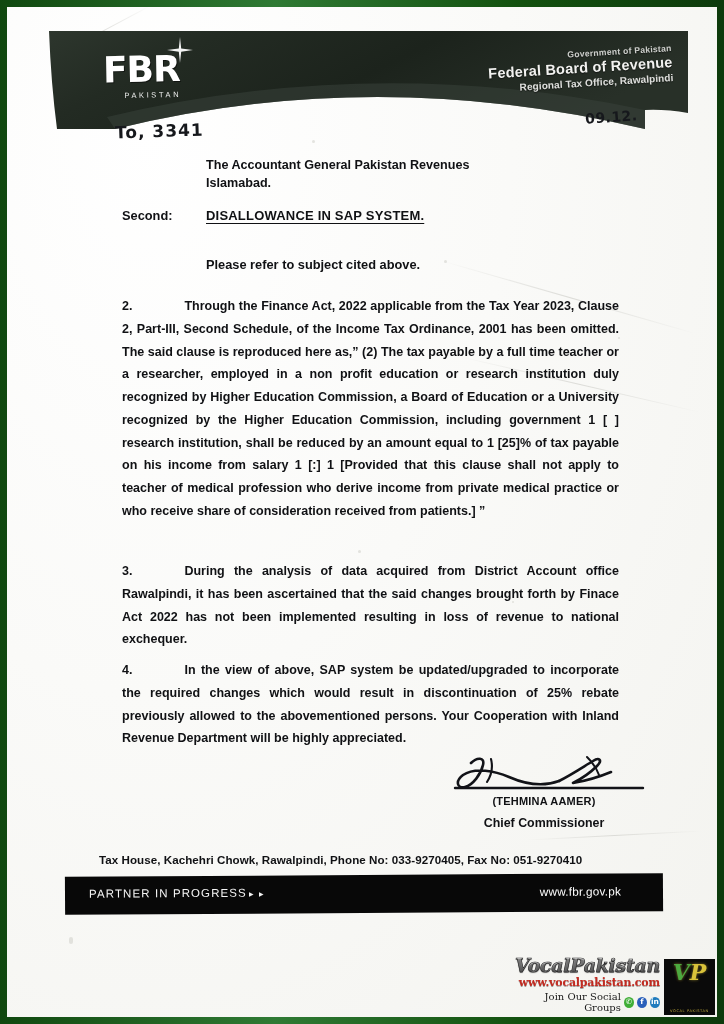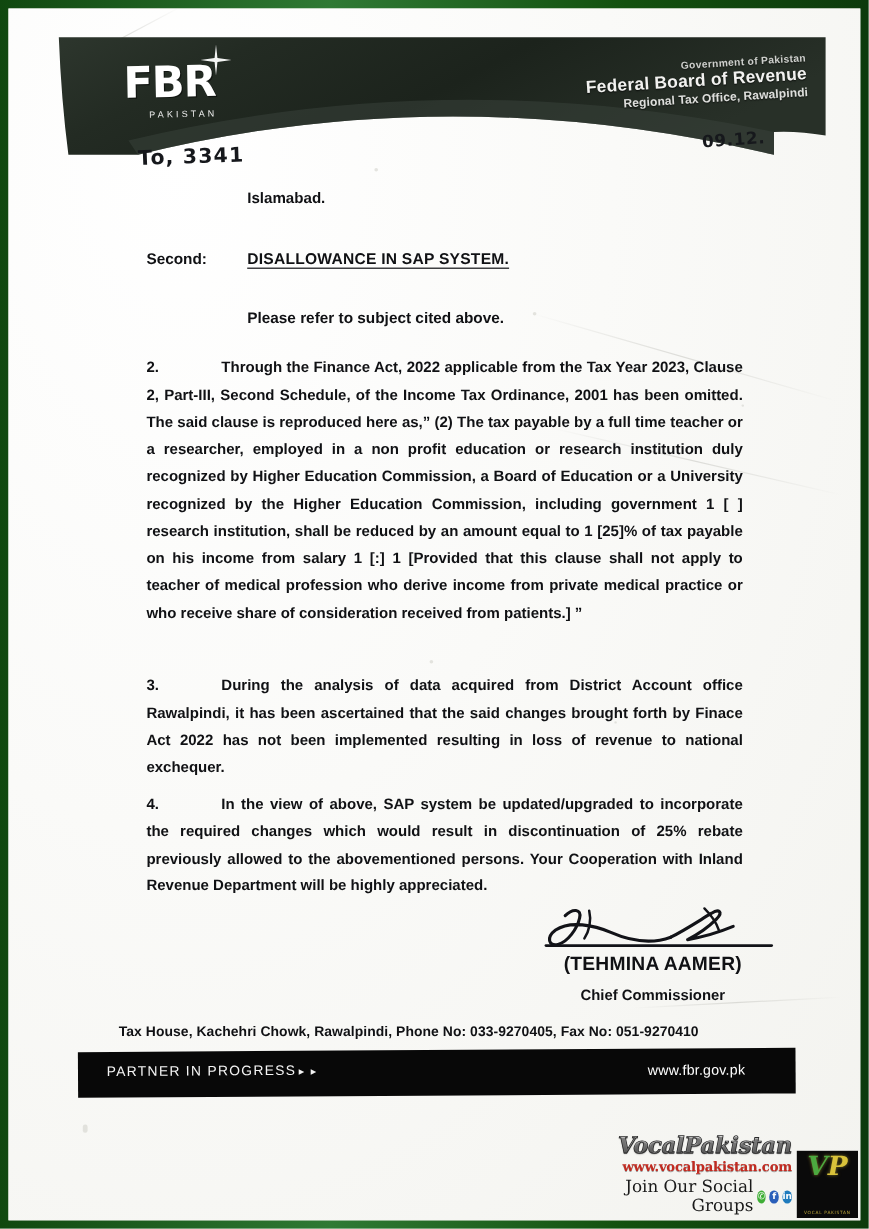--- a/index.html
+++ b/index.html
@@ -231,21 +231,21 @@
     width: 230px;
     text-align: center;
   }
   #signature-mark {
     position: relative;
     height: 42px;
     margin-left: 10px;
   }
   #signature-mark svg { display: block; }
   #signer-name {
-    font-size: 16px;
+    font-size: 11px;
     font-weight: 700;
     letter-spacing: .2px;
     margin-top: -2px;
     margin-left: -16px;
   }
   #signer-title {
     font-size: 12.4px;
     font-weight: 600;
     margin-top: 9px;
     margin-left: -16px;
@@ -334,21 +334,21 @@
   }
   #wm-social {
     display: flex;
     align-items: center;
     justify-content: flex-end;
     gap: 3px;
     margin-top: 2px;
   }
   #wm-social .lbl {
     font-family: "DejaVu Serif", serif;
-    font-size: 14px;
+    font-size: 10px;
     color: #1a1a1a;
     margin-right: 0;
   }
   .soc {
     width: 11px;
     height: 11px;
     border-radius: 50%;
     font-size: 7.5px;
     font-weight: 700;
     color: #fff;
@@ -439,20 +439,21 @@
           <div class="rto">Regional Tax Office, Rawalpindi</div>
         </div>
       </div>
 
       <div id="diary-number" class="handwriting">To, 3341</div>
       <div id="date-stamp" class="handwriting">09.12.</div>
 
       <div id="body-area" class="doc-text">
 
         <div id="addressee">
+            <div>The Accountant General Pakistan Revenues</div>
             <div>Islamabad.</div>
           </div>
 
         <div id="subject-row">
           <div id="subject-label">Second:</div>
           <div id="subject-value">
             <span class="ln2">DISALLOWANCE IN SAP SYSTEM.</span>
           </div>
         </div>
 

